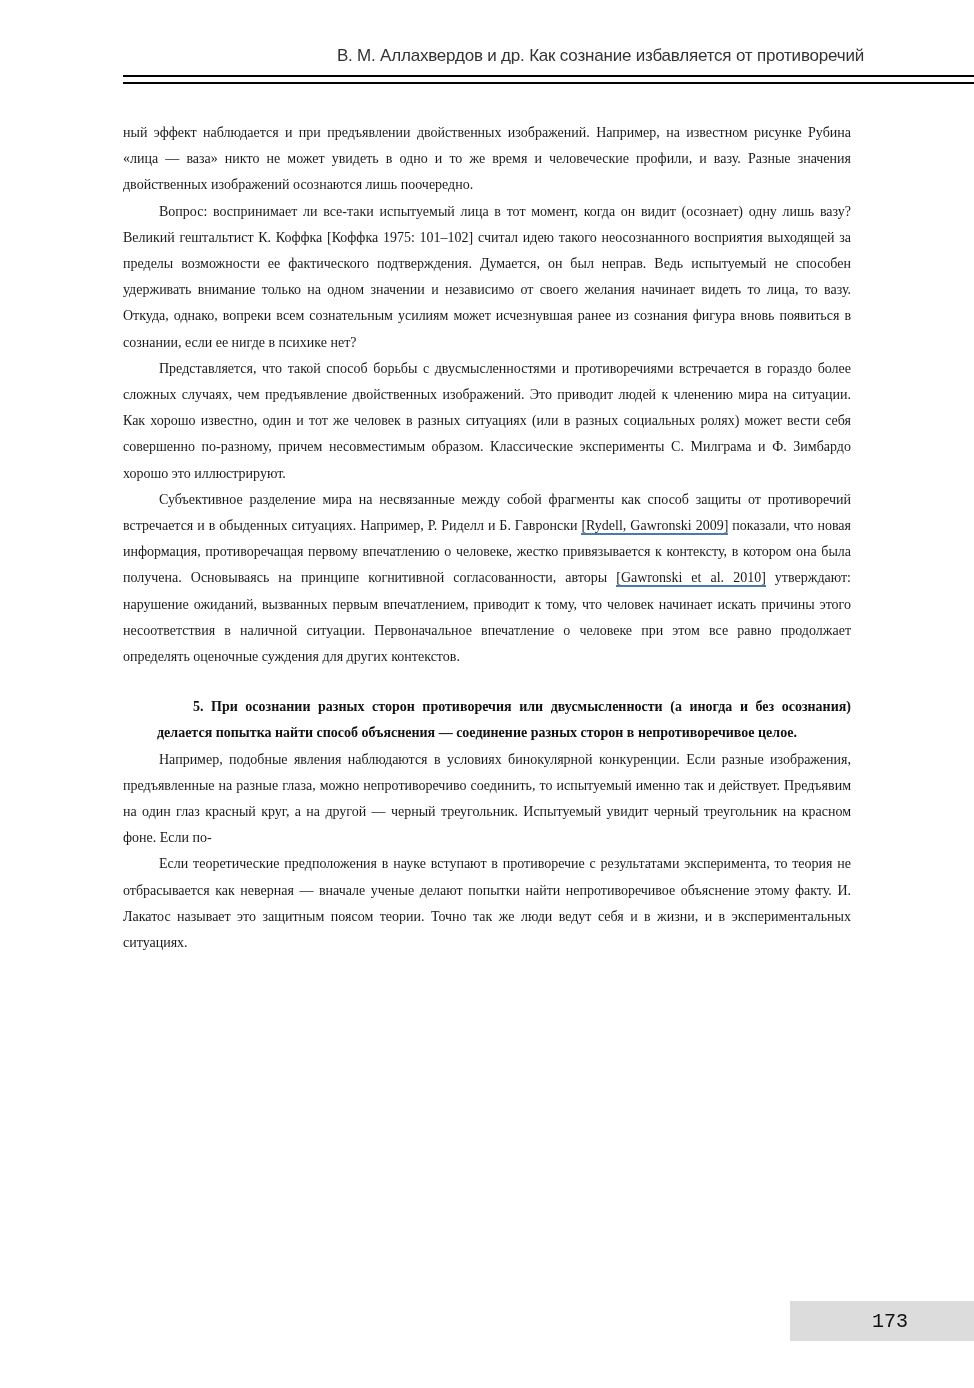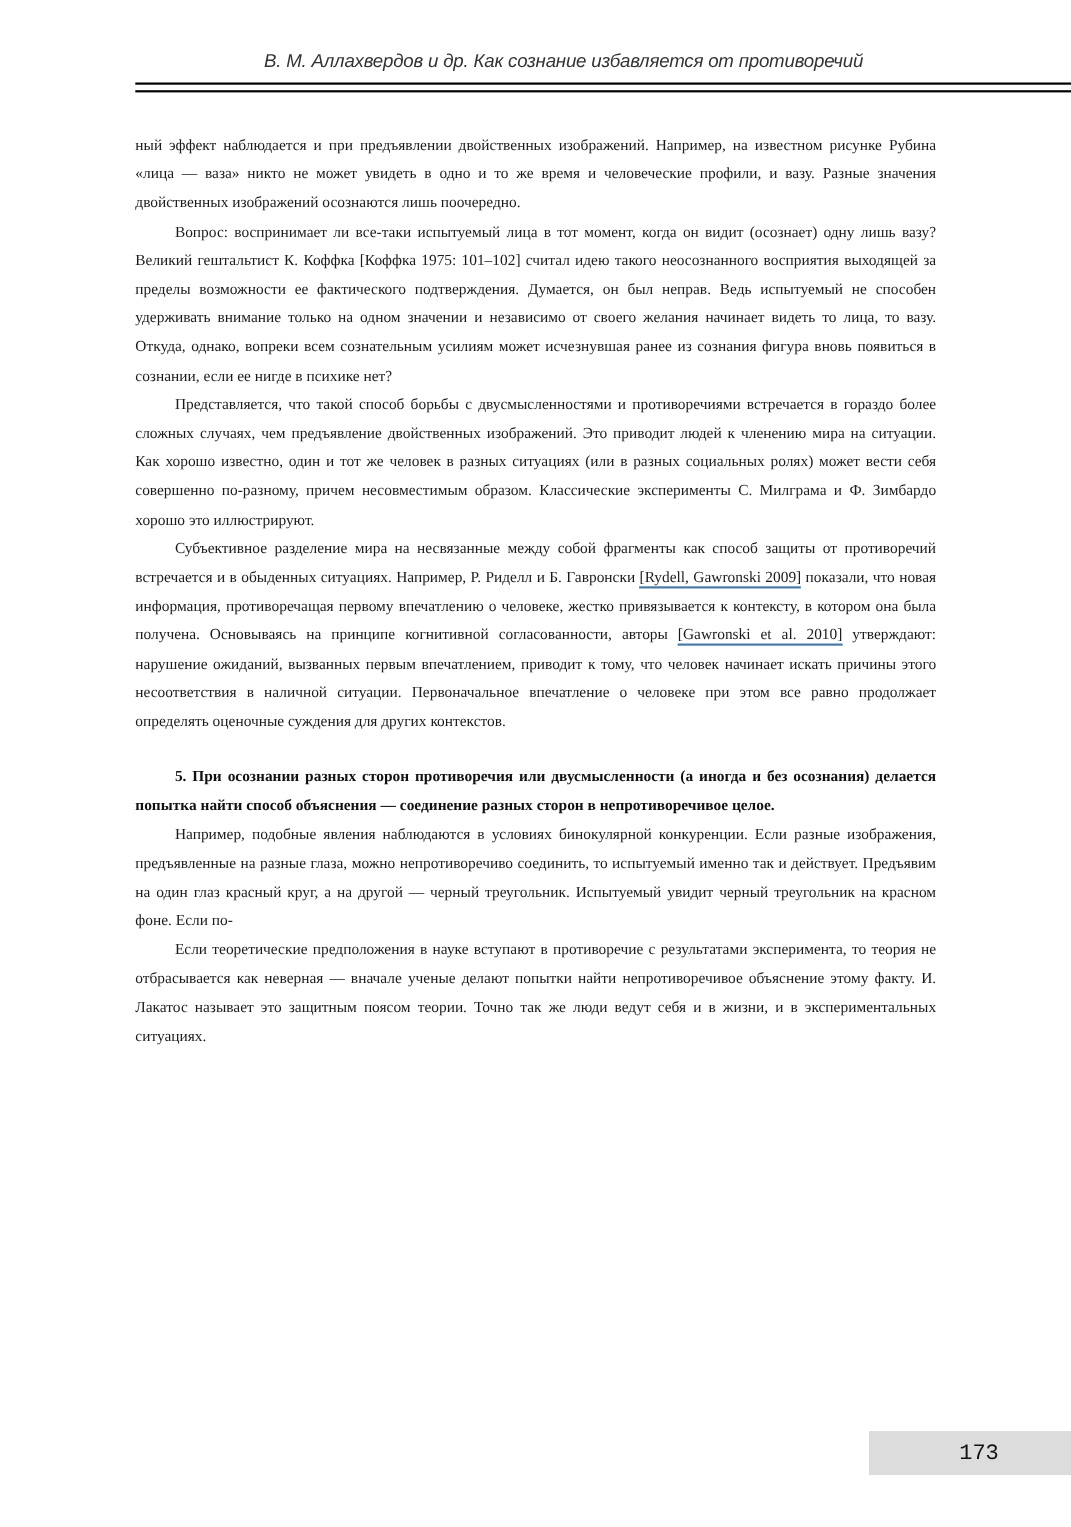--- a/index.html
+++ b/index.html
@@ -13,23 +13,22 @@
       position: relative;
       overflow: hidden;
       color: #111111;
       font-family: "Liberation Serif", "DejaVu Serif", serif;
     }
     .running-head {
       position: absolute;
       left: 240px;
       right: 110px;
       top: 46px;
-      text-align: left;
+      text-align: right;
       font-family: "Liberation Sans", "DejaVu Sans", sans-serif;
-      font-style: italic;
       font-size: 17px;
       color: #333333;
       letter-spacing: -0.2px;
       white-space: nowrap;
     }
     .head-rules {
       position: absolute;
       left: 123px;
       right: 0;
       top: 75px;
@@ -58,20 +57,21 @@
     .text-block p {
       margin: 0;
       text-indent: 36px;
       hyphens: manual;
     }
     .text-block p.noindent { text-indent: 0; }
     .text-block p.section {
       font-weight: bold;
       margin-top: 24px;
       color: #111111;
+      margin-left: 34px;
     }
     .cite {
       color: #1a1a1a;
       text-decoration: none;
       border-bottom: 2px solid #4a7ba6;
       padding-bottom: 0;
       cursor: pointer;
     }
     .folio {
       position: absolute;

